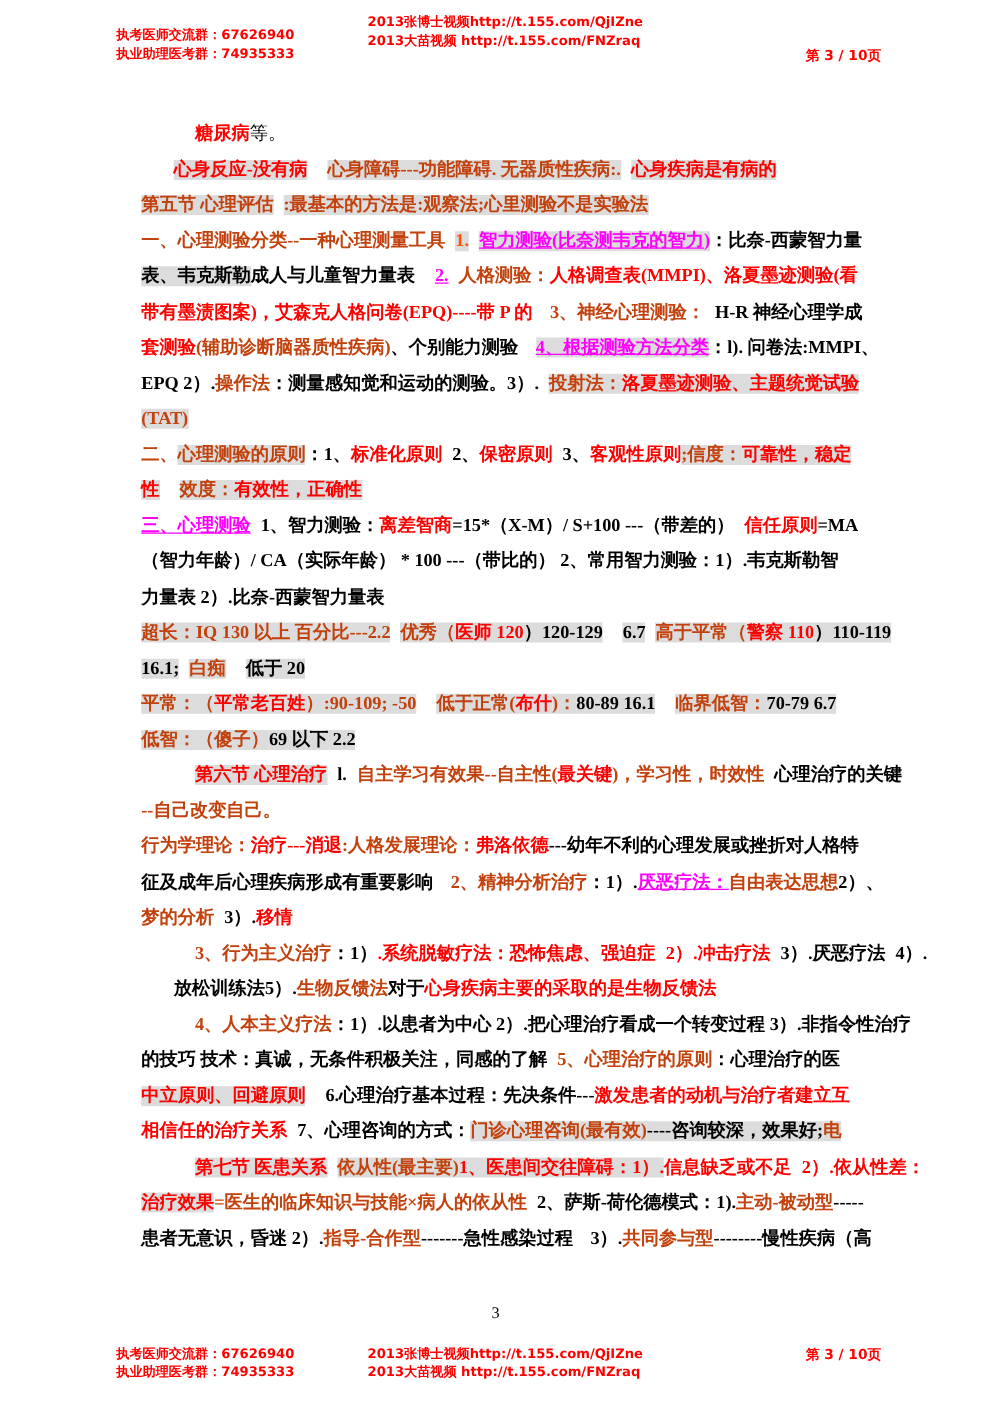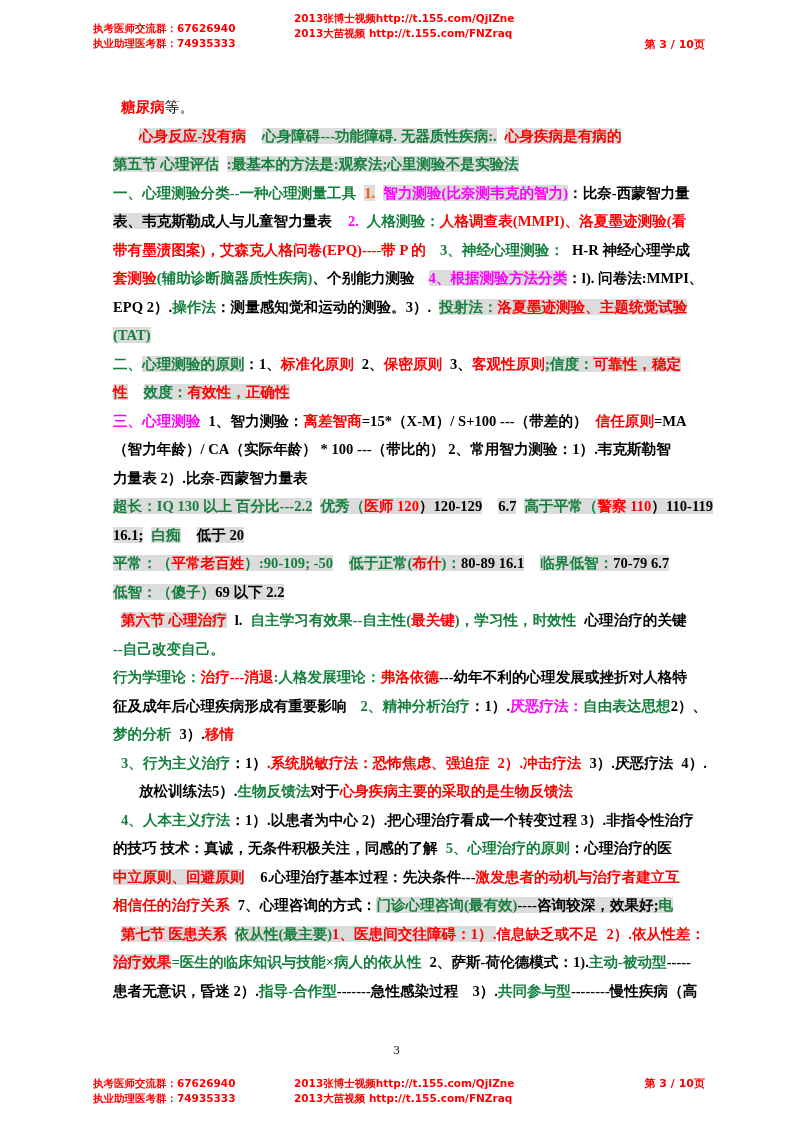--- a/index.html
+++ b/index.html
@@ -68,28 +68,28 @@
   .ln {
     font-size: 14.6px;
     line-height: 28.5px;
     white-space: nowrap;
     letter-spacing: 0px;
   }
 
   
   .k  { color: #000000; }   
   .r  { color: #ff0000; }   
-  .b  { color: #15803d; }   
-  .m  { color: #ff00ff; }   
+  .b  { color: #c2410c; }   
+  .m  { color: #ff00ff; text-decoration: underline; }   
   .o  { color: #ff5500; }   
 
   .bd { font-weight: bold; }
   .hl { background: #dcdcdc; }
   .ind2 { padding-left: 26px; }
-  .ind3 { padding-left: 8px; }
+  .ind3 { padding-left: 8px; margin-left: 35px; }
 
   .sp { display: inline-block; width: 8px; }
   .sp-lg { display: inline-block; width: 16px; }
   .blk { display: inline-block; width: 14px; background: #dcdcdc; }
 
   
   .pagenum {
     position: absolute;
     left: 0; top: 1042px;
     width: 793px;

